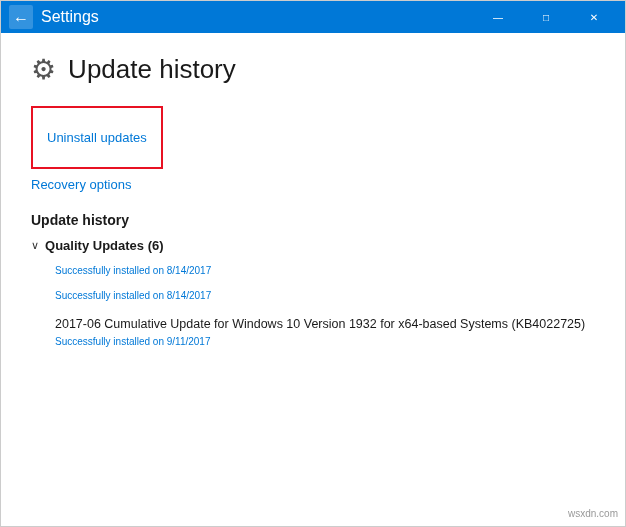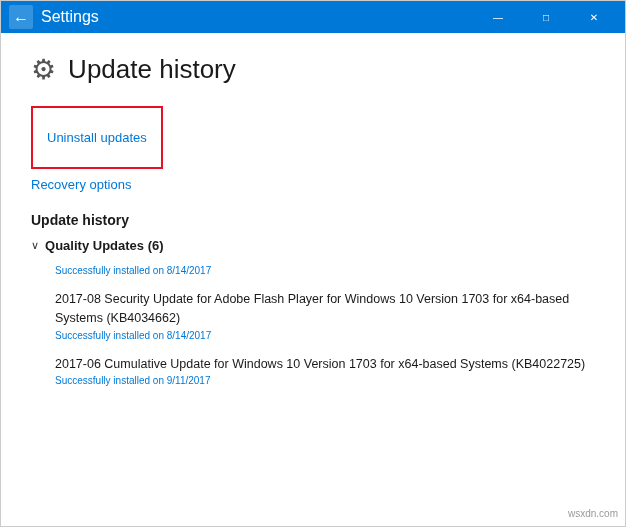--- a/index.html
+++ b/index.html
@@ -202,26 +202,25 @@
         <span class="chevron">∨</span>
         <span class="category-title">Quality Updates (6)</span>
       </div>
 
       
       <div class="update-item">
         <div class="update-status">Successfully installed on 8/14/2017</div>
       </div>
 
       <div class="update-item">
-        <div class="update-name">2017-08 Security Update for Adobe Flash Player for Windows 10 Version 1703 for x64-based Systems (KB4034662)</div>
         <div class="update-status">Successfully installed on 8/14/2017</div>
       </div>
 
       <div class="update-item">
-        <div class="update-name">2017-06 Cumulative Update for Windows 10 Version 1703 for x64-based Systems (KB4022725)</div>
+        <div class="update-name">2017-06 Cumulative Update for Windows 10 Version 1932 for x64-based Systems (KB4022725)</div>
         <div class="update-status">Successfully installed on 9/11/2017</div>
       </div>
 
     </div>
   </div>
 </div>
 
 <div class="watermark">wsxdn.com</div>
 
 </body></html>

